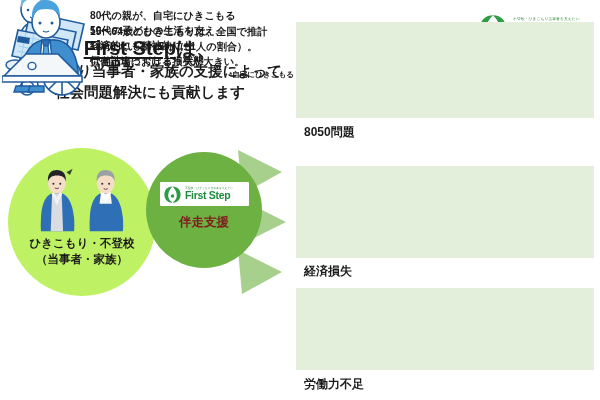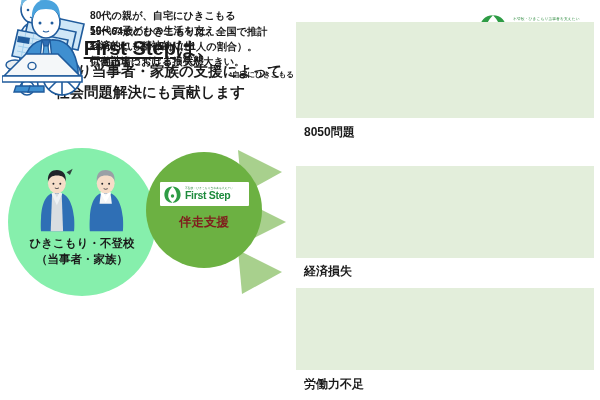--- a/index.html
+++ b/index.html
@@ -79,21 +79,21 @@
   }
 
   
   .circle-people {
     position: absolute;
     left: 8px;
     top: 148px;
     width: 148px;
     height: 148px;
     border-radius: 50%;
-    background: #86efac;
+    background: #bef264;
   }
   .people-art {
     position: absolute;
     left: 26px;
     top: 20px;
     width: 98px;
     height: 66px;
   }
   .circle-people-label {
     position: absolute;

